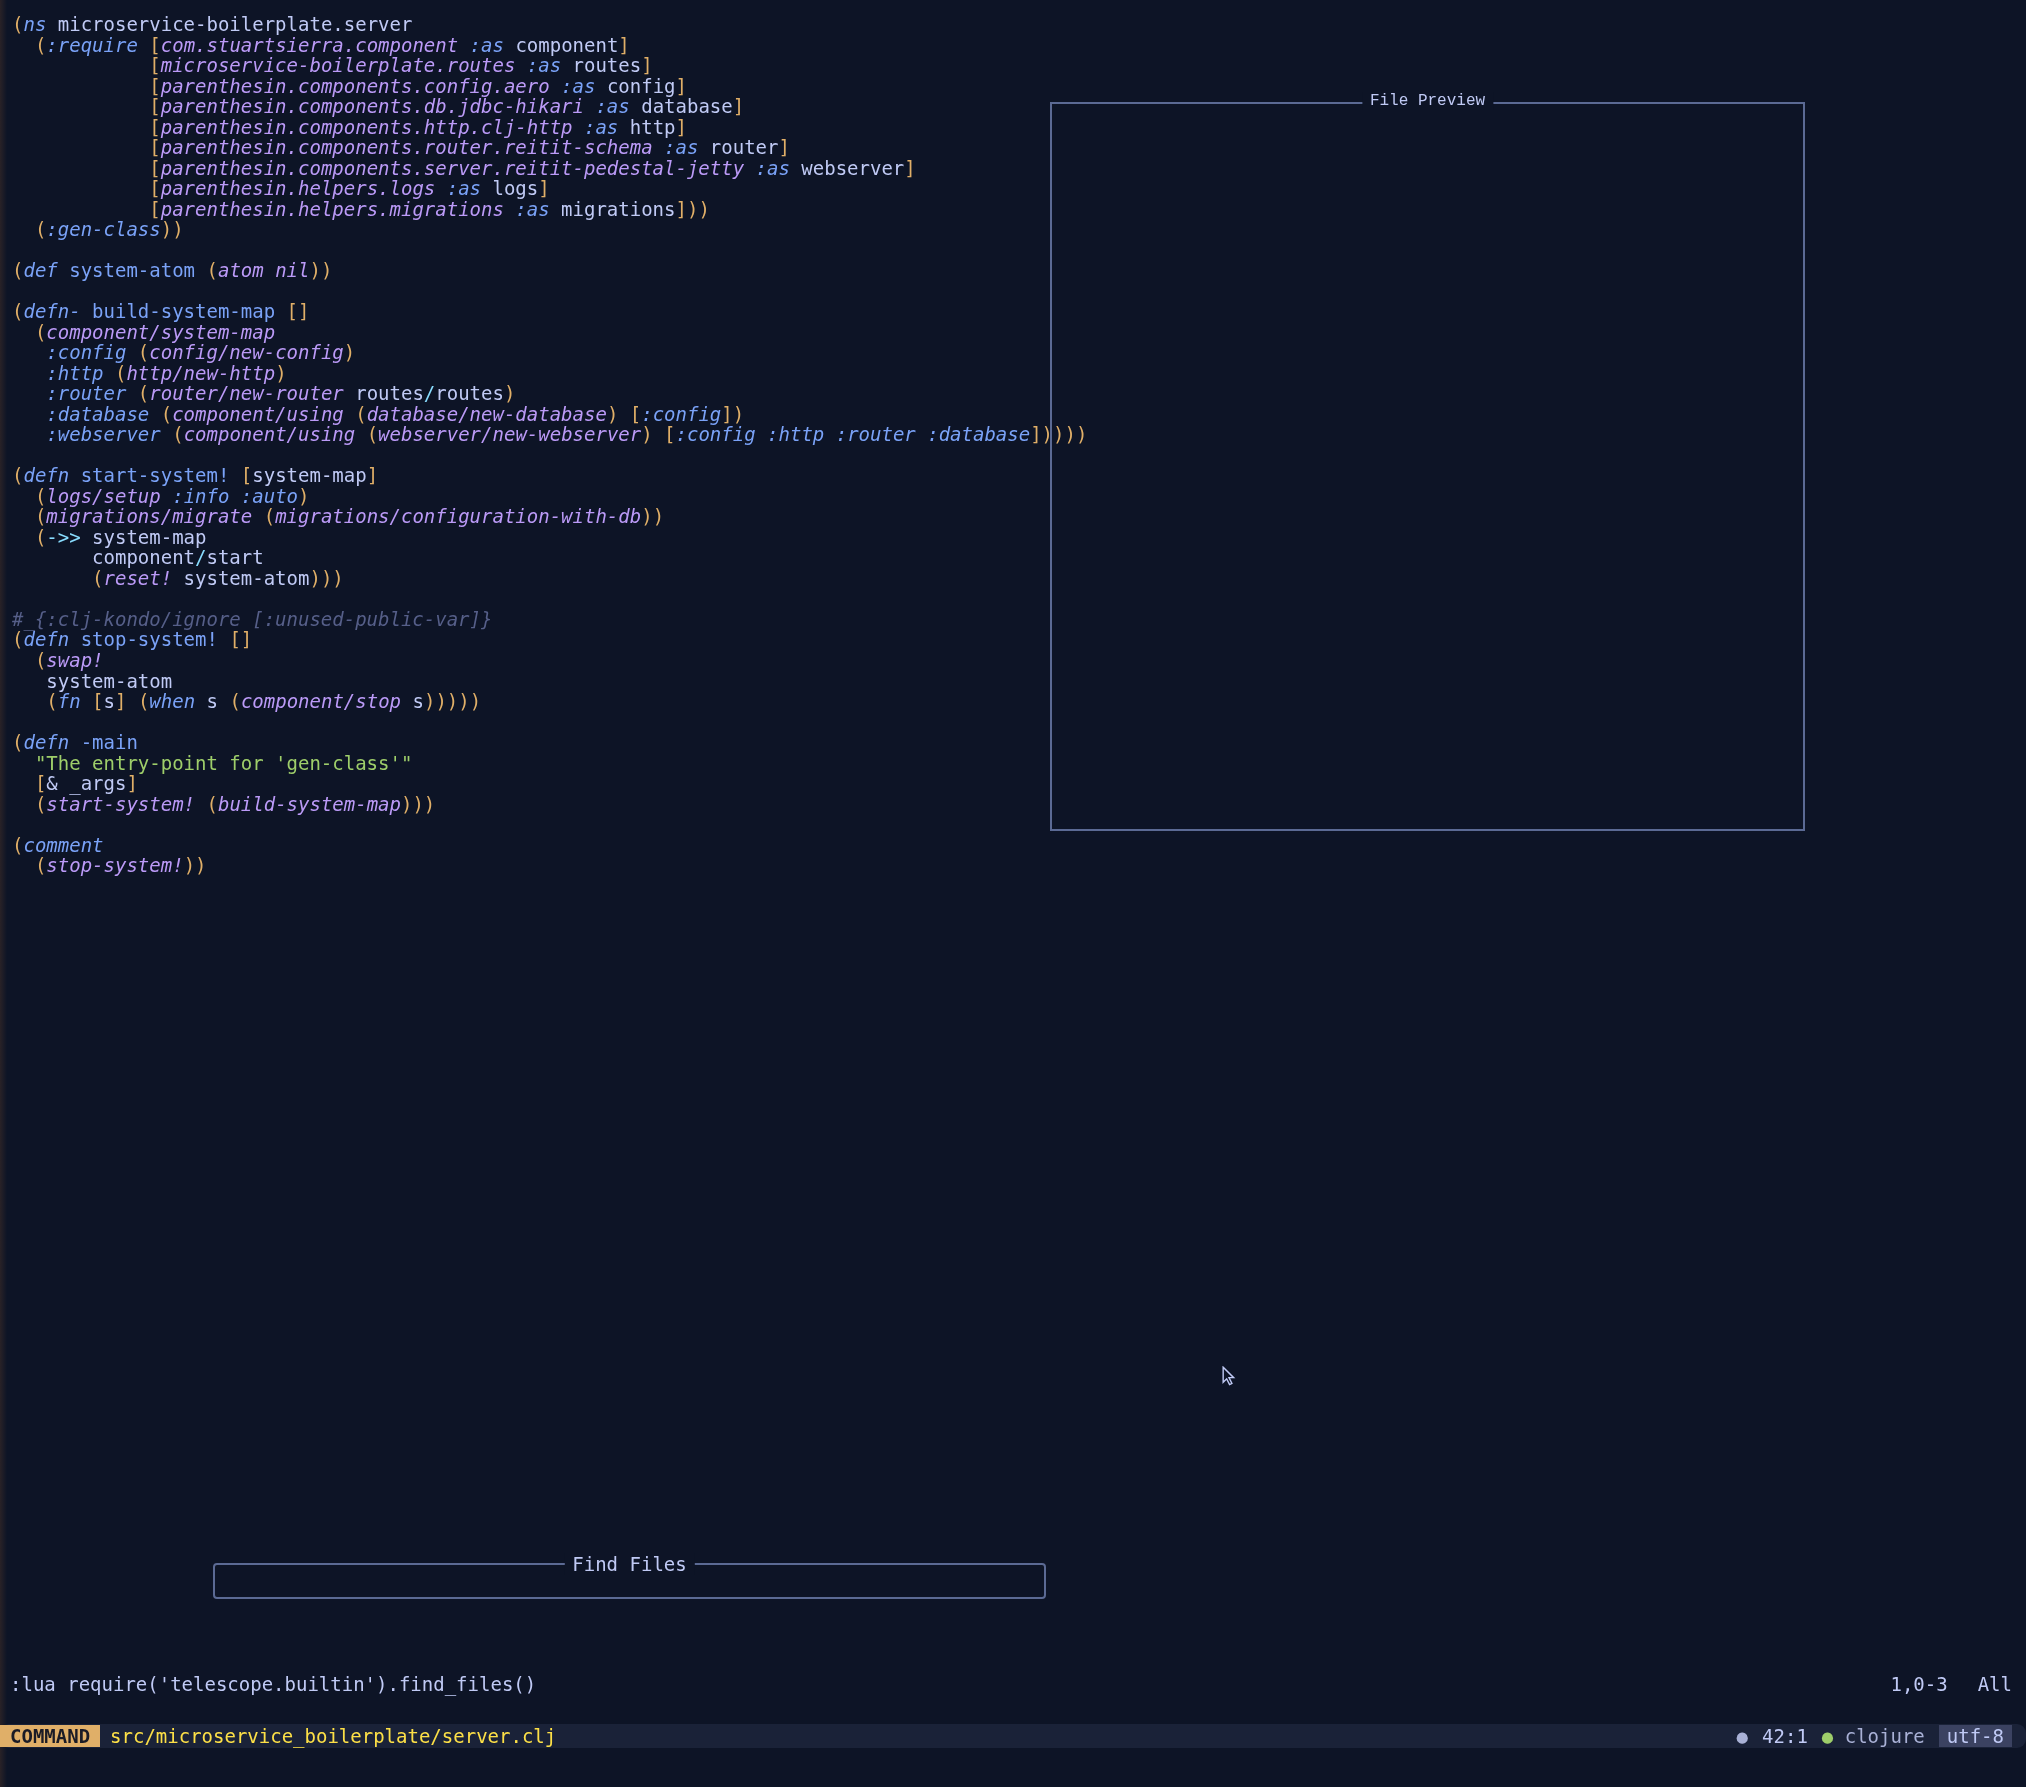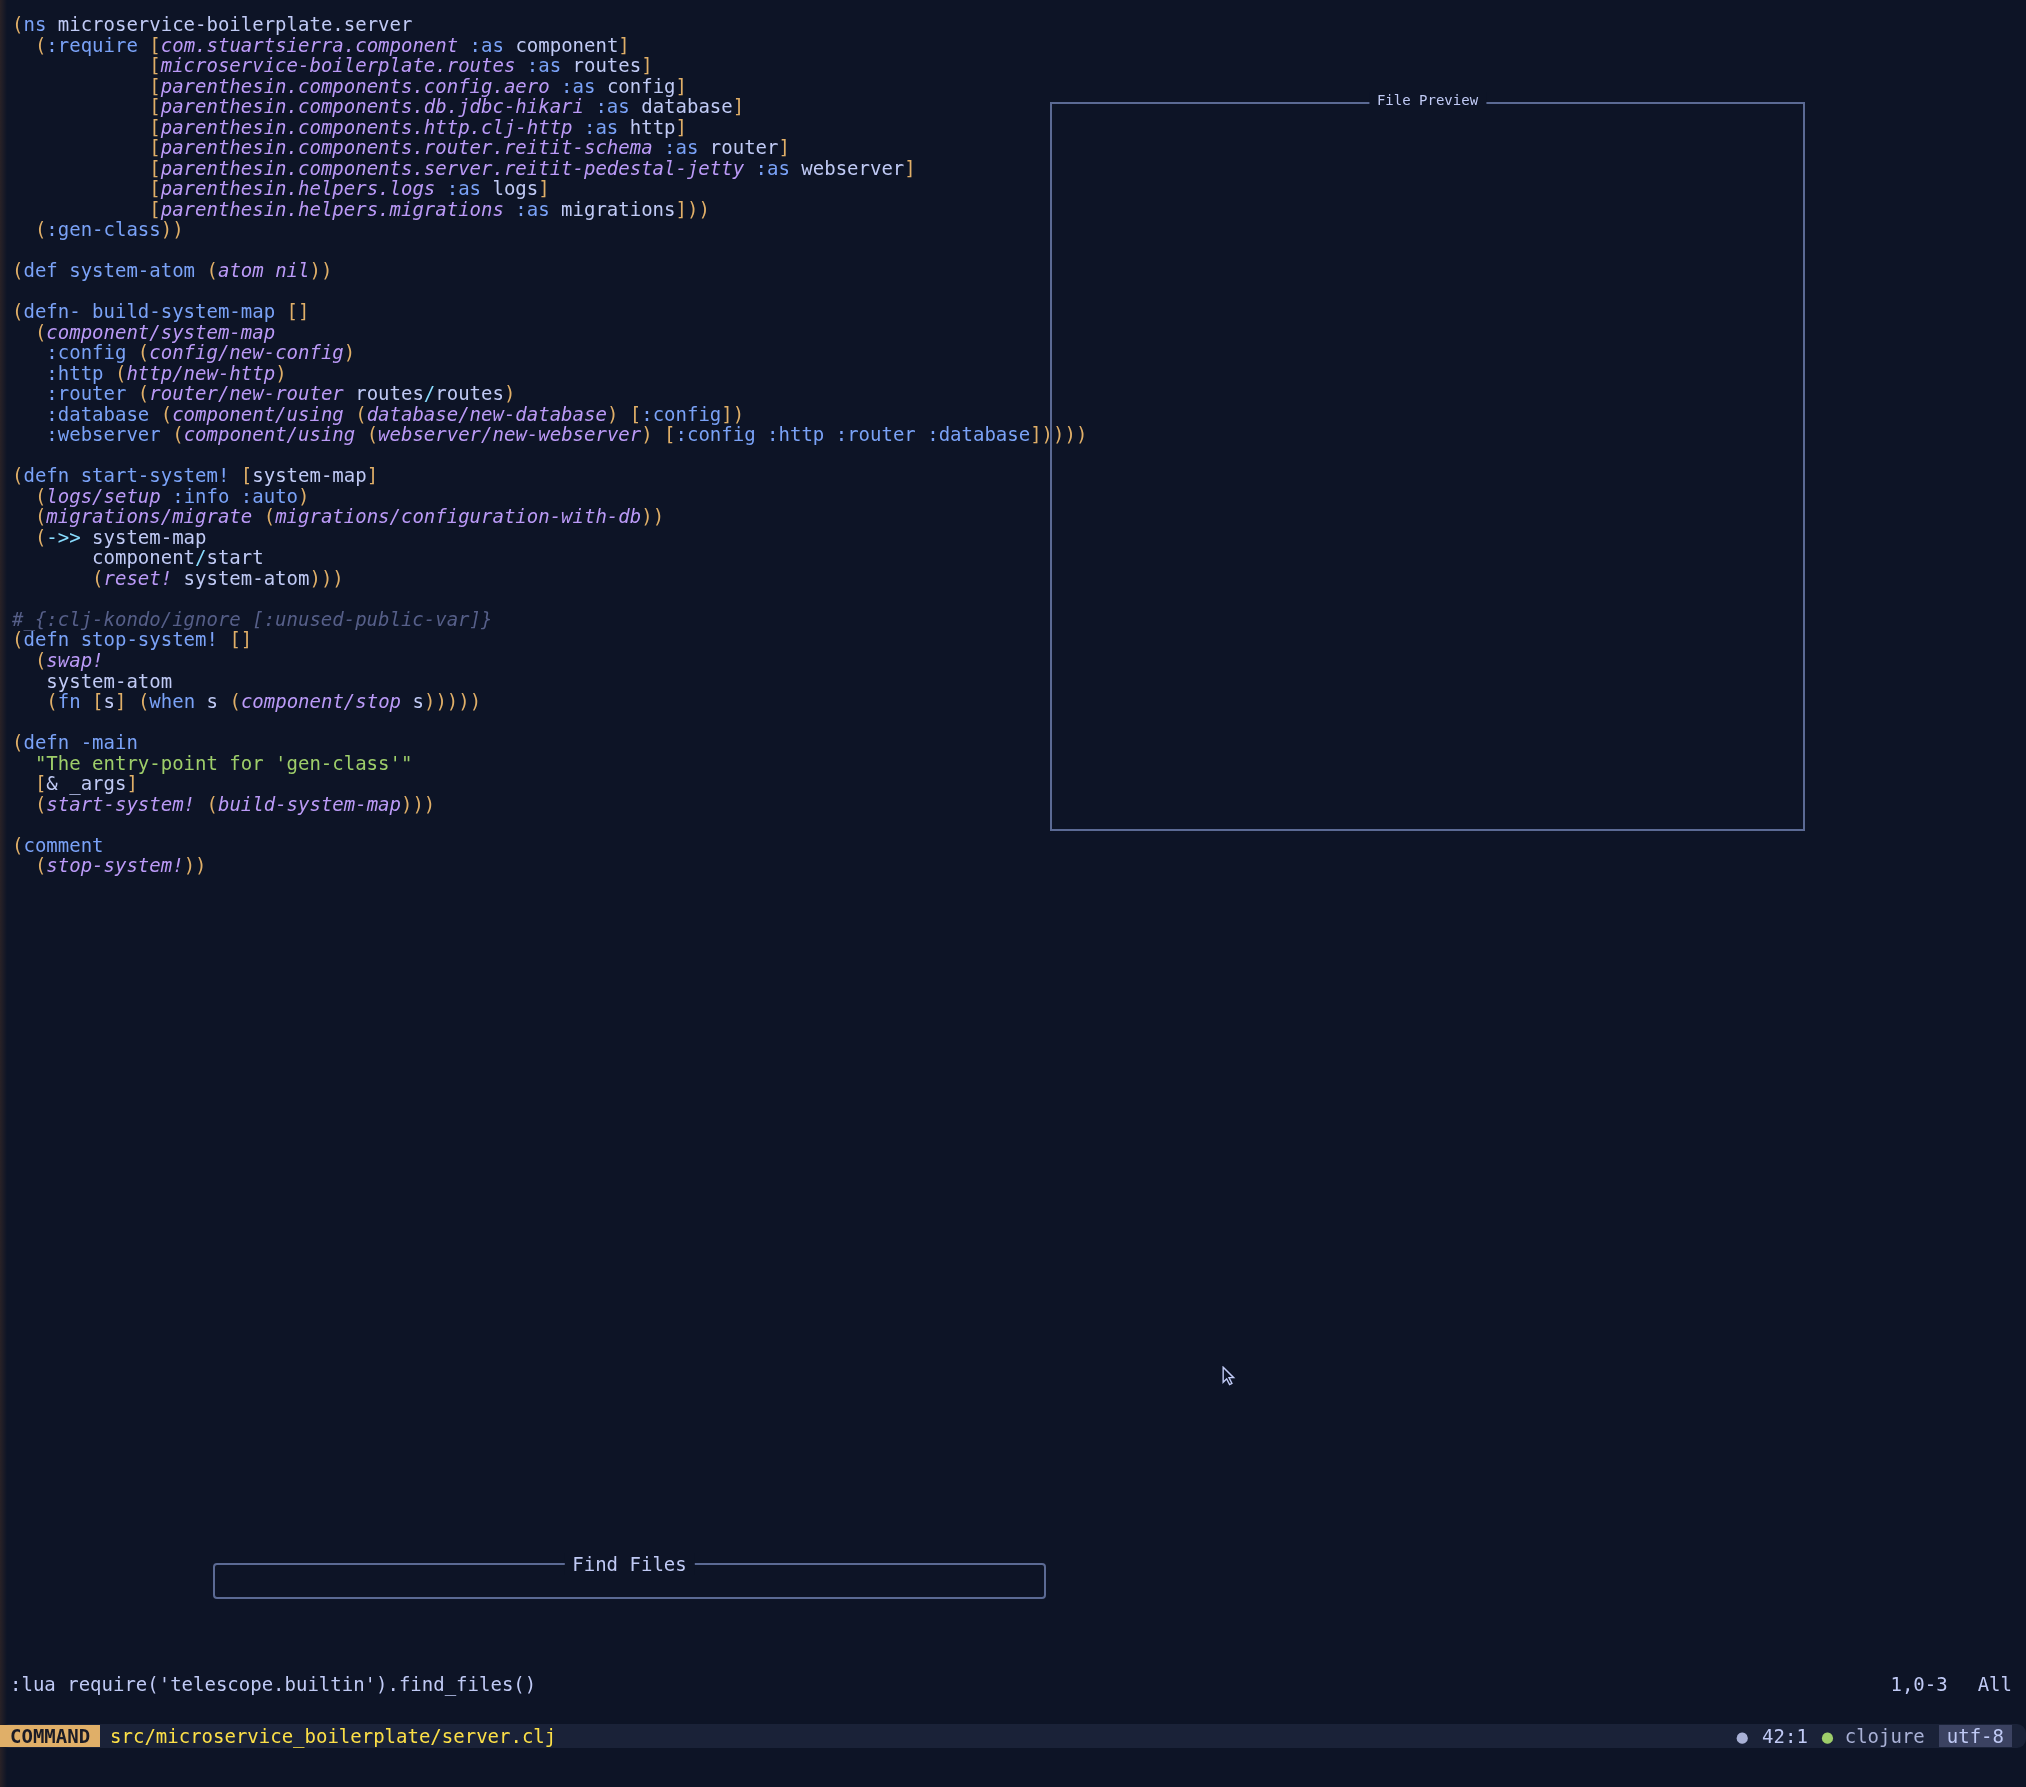--- a/index.html
+++ b/index.html
@@ -16,21 +16,21 @@
   .editor {
     position: absolute;
     top: 14px; left: 12px;
     white-space: pre;
     line-height: 1.08;
   }
   .editor span { white-space: pre; }
 
   
   .p   { color: #e0af68; }     
-  .kw  { color: #7aa2f7; }  
+  .kw  { color: #7aa2f7; font-style: italic; }  
   .ns  { color: #bb9af7; font-style: italic; }  
   .fn  { color: #7aa2f7; }     
   .sym { color: #c0caf5; }     
   .str { color: #9ece6a; }     
   .com { color: #565f89; font-style: italic; }  
   .op  { color: #89ddff; }
 
   
   .preview {
     position: absolute;
@@ -38,21 +38,22 @@
     width: 755px; height: 729px;
     border: 2px solid #5b6a94;
   }
   .preview-label {
     position: absolute;
     top: -12px; left: 50%;
     transform: translateX(-50%);
     background: #0d1426;
     padding: 0 8px;
     color: #c0caf5;
-    font-size: 14px;
+    font-size: 16px;
+    font-family: Liberation Mono, monospace;
   }
 
   
   .findfiles {
     position: absolute;
     top: 1563px; left: 213px;
     width: 833px; height: 36px;
     border: 2px solid #5b6a94;
     border-radius: 4px;
   }

